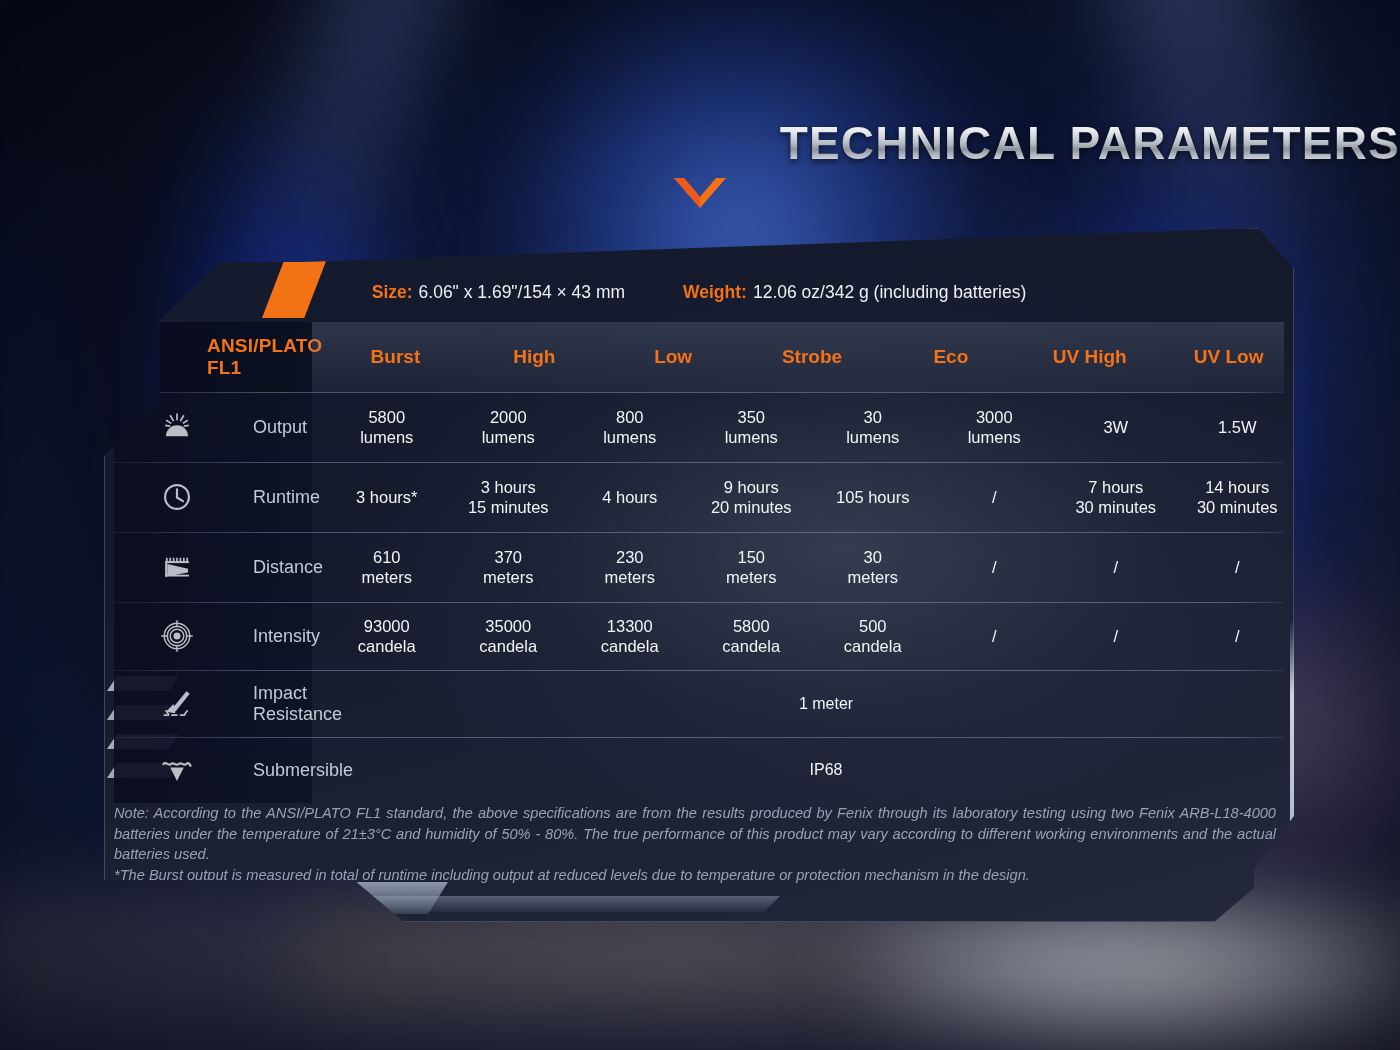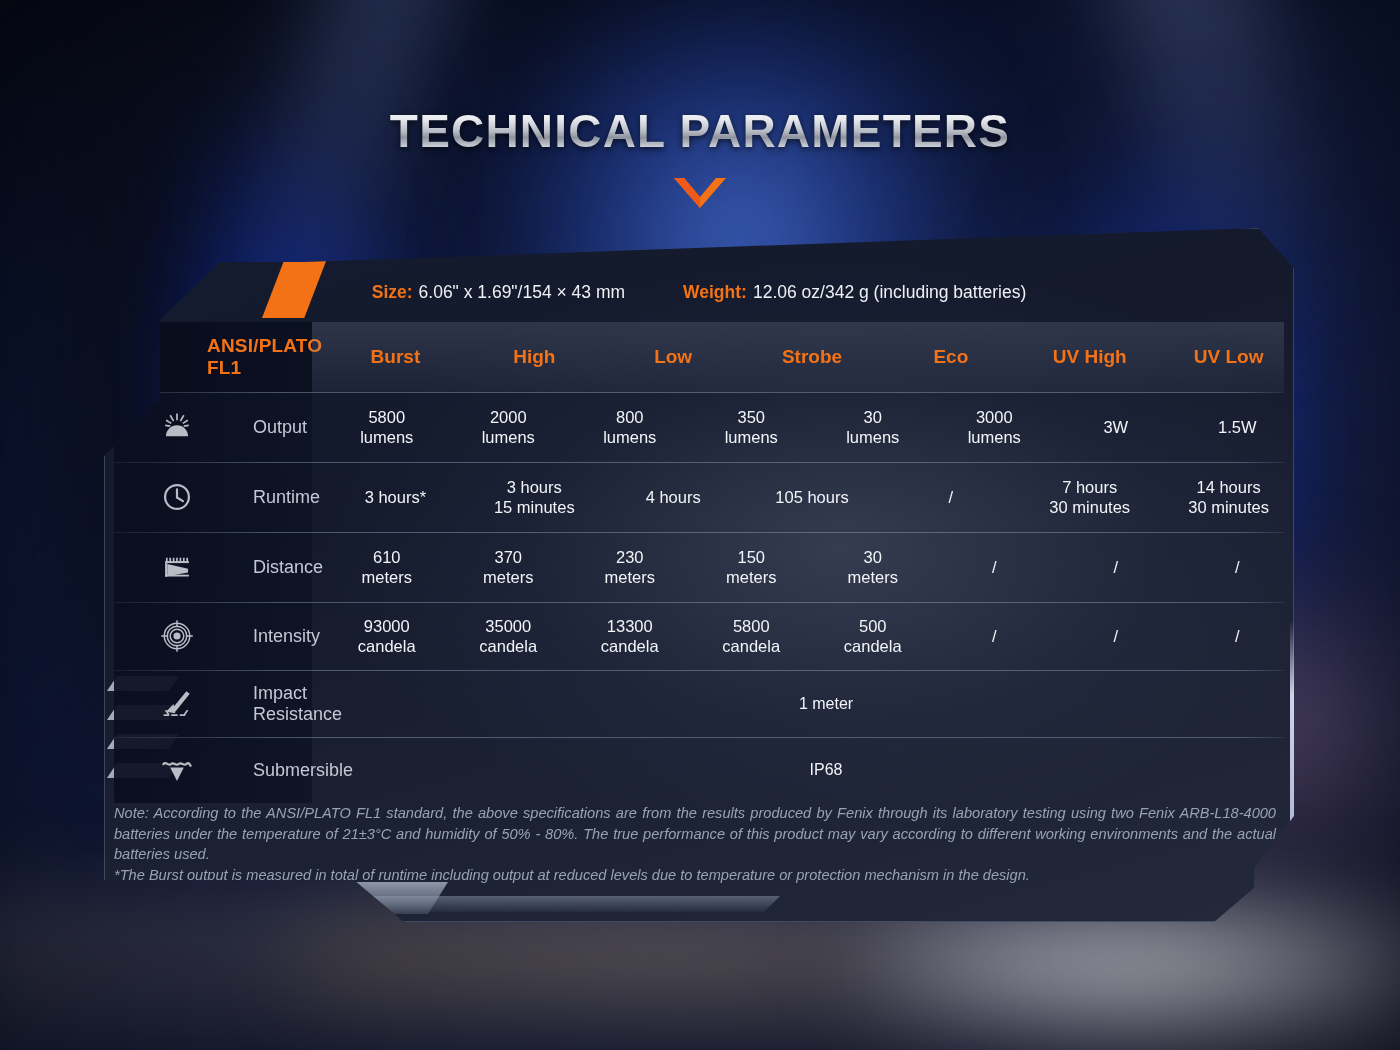--- a/index.html
+++ b/index.html
@@ -63,21 +63,21 @@
   .bg-tan-strip {
     left:300px; top:930px; width:760px; height:60px;
     background:linear-gradient(90deg, rgba(130,110,85,.55), rgba(170,150,115,.45), rgba(120,105,90,.3));
   }
   .bg-vignette {
     position:absolute; inset:0;
     background:radial-gradient(ellipse at 50% 45%, transparent 40%, rgba(3,5,12,.55) 100%);
   }
 
   
-  .title-wrap { position:absolute; left:0; top:104px; width:100%; text-align:center; }
+  .title-wrap { position:absolute; left:0; top:116px; width:100%; text-align:right; }
   .title {
     display:inline-block;
     font-size:46px; font-weight:bold; letter-spacing:1.2px;
     background:linear-gradient(180deg,#ffffff 0%,#e8eaee 28%,#b9bdc6 50%,#8e939d 62%,#d4d8df 82%,#a9aeb8 100%);
     -webkit-background-clip:text; background-clip:text;
     -webkit-text-fill-color:transparent; color:transparent;
     filter:drop-shadow(0 2px 3px rgba(0,0,0,.65));
   }
 
   .chevron-mark {
@@ -329,20 +329,21 @@
         <svg class="icon" viewBox="0 0 40 40">
           <circle cx="20" cy="20" r="14" fill="none" stroke="#c8ccd4" stroke-width="2.6"></circle>
           <path d="M20 11v9.6l7 4.2" fill="none" stroke="#c8ccd4" stroke-width="2.6" stroke-linecap="round"></path>
         </svg>
         <span class="lab-txt">Runtime</span>
       </div>
       <div class="cells">
         <div class="cell">3 hours*</div>
         <div class="cell">3 hours<br>15 minutes</div>
         <div class="cell">4 hours</div>
+        <div class="cell">9 hours<br>20 minutes</div>
         <div class="cell">105 hours</div>
         <div class="cell">/</div>
         <div class="cell">7 hours<br>30 minutes</div>
         <div class="cell">14 hours<br>30 minutes</div>
       </div>
     </div>
 
     <div class="trow h-dist">
       <div class="lab">
         <svg class="icon" viewBox="0 0 40 40">

